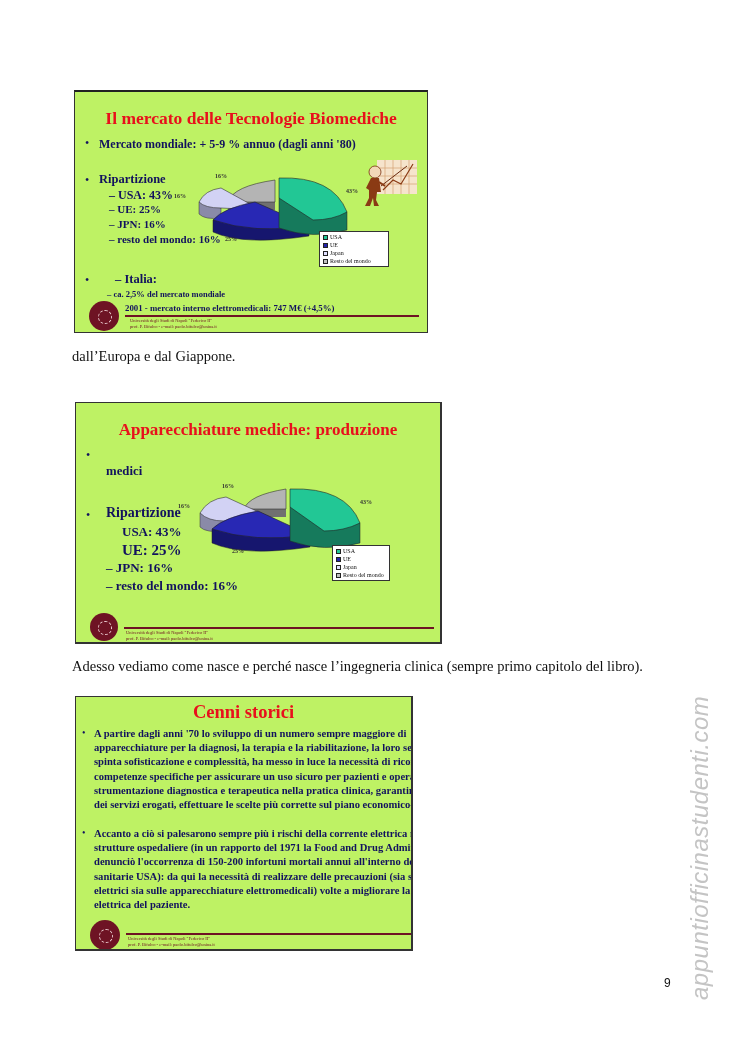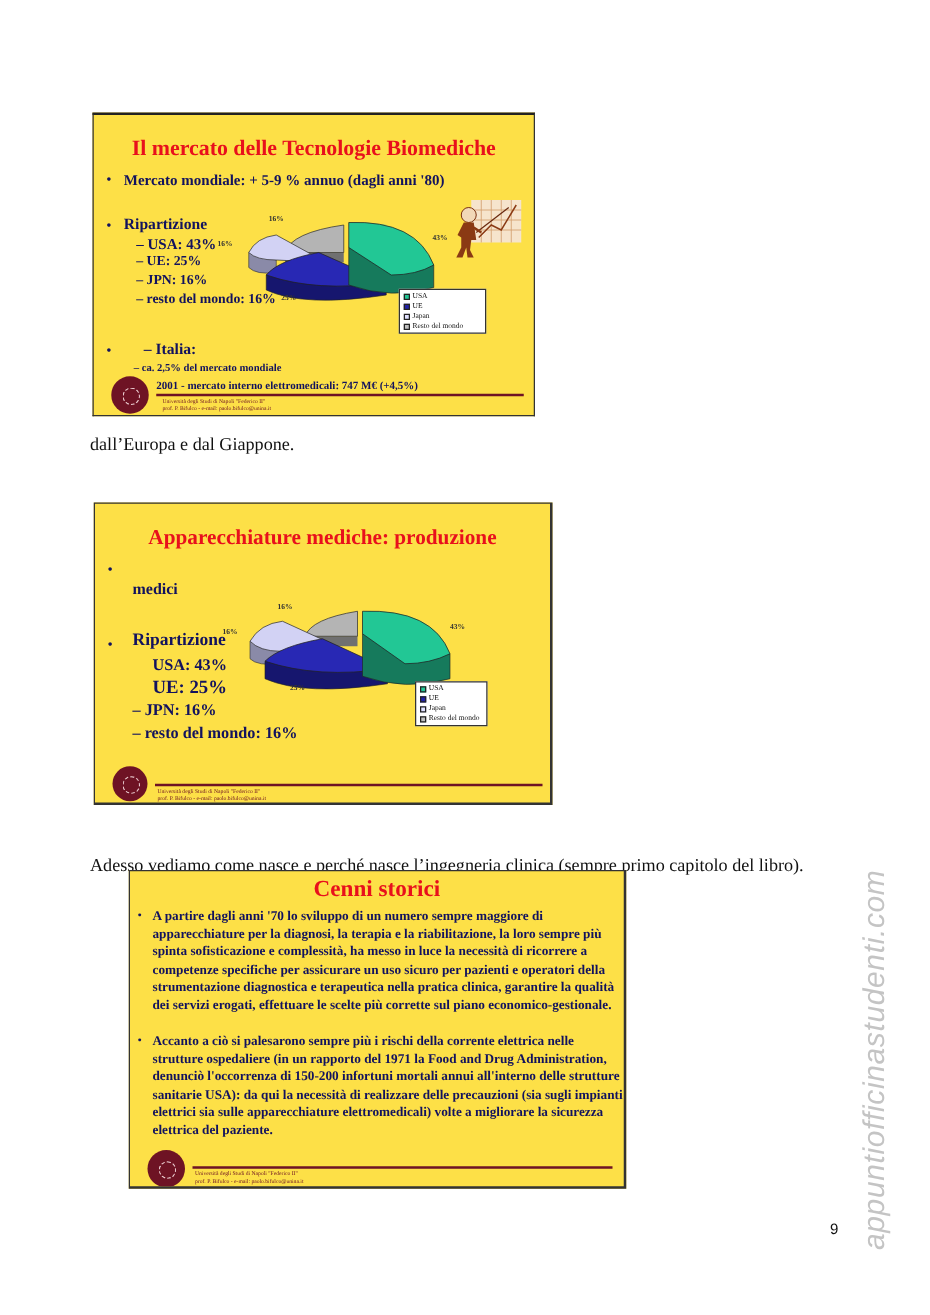--- a/index.html
+++ b/index.html
@@ -1,19 +1,19 @@
 <!DOCTYPE html>
 <html><head>
 <meta charset="utf-8">
 <style>
   * { box-sizing: border-box; margin: 0; padding: 0; }
   html, body { width: 744px; height: 1052px; background: #ffffff; overflow: hidden; }
   body { position: relative; font-family: "Liberation Serif", serif; color: #000; }
 
-  .slide { position: absolute; background: #fde047; border: 1px solid #333; overflow: hidden; }
+  .slide { position: absolute; background: #bef264; border: 1px solid #333; overflow: hidden; }
   .slide-title { position: absolute; left: 0; right: 0; text-align: center; color: #e8101c; font-weight: bold; font-family: "Liberation Serif", serif; white-space: nowrap; }
   .navy { color: #12125e; font-weight: bold; font-family: "Liberation Serif", serif; }
   .abs { position: absolute; white-space: nowrap; }
   .bullet-dot { position: absolute; font-size: 12px; color: #12125e; }
 
   .pie-label { position: absolute; font-size: 6px; color: #333; font-family: "Liberation Serif", serif; font-weight: bold; }
   .legend { position: absolute; border: 1px solid #333; background: #fff; padding: 1px 3px; font-size: 6px; line-height: 8px; font-family: "Liberation Serif", serif; color: #111; }
   .legend-row { display: flex; align-items: center; gap: 2px; white-space: nowrap; }
   .sw { display: inline-block; width: 5px; height: 5px; border: 1px solid #222; }
 
@@ -166,25 +166,25 @@
   </div>
 
   <div class="footer-logo" style="left:14px; top:210px; width:28px; height:28px;"></div>
   <div class="footer-line" style="left:48px; top:224px; width:310px; height:1.5px;"></div>
   <div class="footer-text" style="left:50px; top:227px;">
     <div>Università degli Studi di Napoli "Federico II"</div>
     <div>prof. P. Bifulco - e-mail: paolo.bifulco@unina.it</div>
   </div>
 </div>
 
-<div class="para" style="top:683px;text-align:center;">
+<div class="para" style="top:656px;text-align:center;">
   <div>Adesso vediamo come nasce e perché nasce l’ingegneria clinica (sempre primo capitolo del libro).</div>
 </div>
 
-<div class="slide" style="left:75px; top:696px; width:398px; height:255px; border-width:1px 2px 2px 1px;margin-left:28px;">
+<div class="slide" style="left:75px; top:696px; width:338px; height:255px; border-width:1px 2px 2px 1px;">
   <div class="slide-title" style="top:5px; font-size:18.5px;">Cenni storici</div>
 
   <span class="bullet-dot" style="left:6px; top:30px; font-size:10px;">•</span>
   <div class="s3-body navy" style="top:30px; white-space:normal;">A partire dagli anni '70 lo sviluppo di un numero sempre maggiore di apparecchiature per la diagnosi, la terapia e la riabilitazione, la loro sempre più spinta sofisticazione e complessità, ha messo in luce la necessità di ricorrere a competenze specifiche per assicurare un uso sicuro per pazienti e operatori della strumentazione diagnostica e terapeutica nella pratica clinica, garantire la qualità dei servizi erogati, effettuare le scelte più corrette sul piano economico-gestionale.</div>
 
   <span class="bullet-dot" style="left:6px; top:130px; font-size:10px;">•</span>
   <div class="s3-body navy" style="top:130px; white-space:normal;">Accanto a ciò si palesarono sempre più i rischi della corrente elettrica nelle strutture ospedaliere (in un rapporto del 1971 la Food and Drug Administration, denunciò l'occorrenza di 150-200 infortuni mortali annui all'interno delle strutture sanitarie USA): da qui la necessità di realizzare delle precauzioni (sia sugli impianti elettrici sia sulle apparecchiature elettromedicali) volte a migliorare la sicurezza elettrica del paziente.</div>
 
   <div class="footer-logo" style="left:14px; top:223px; width:30px; height:30px;"></div>
   <div class="footer-line" style="left:50px; top:236px; width:336px; height:1.5px;"></div>

